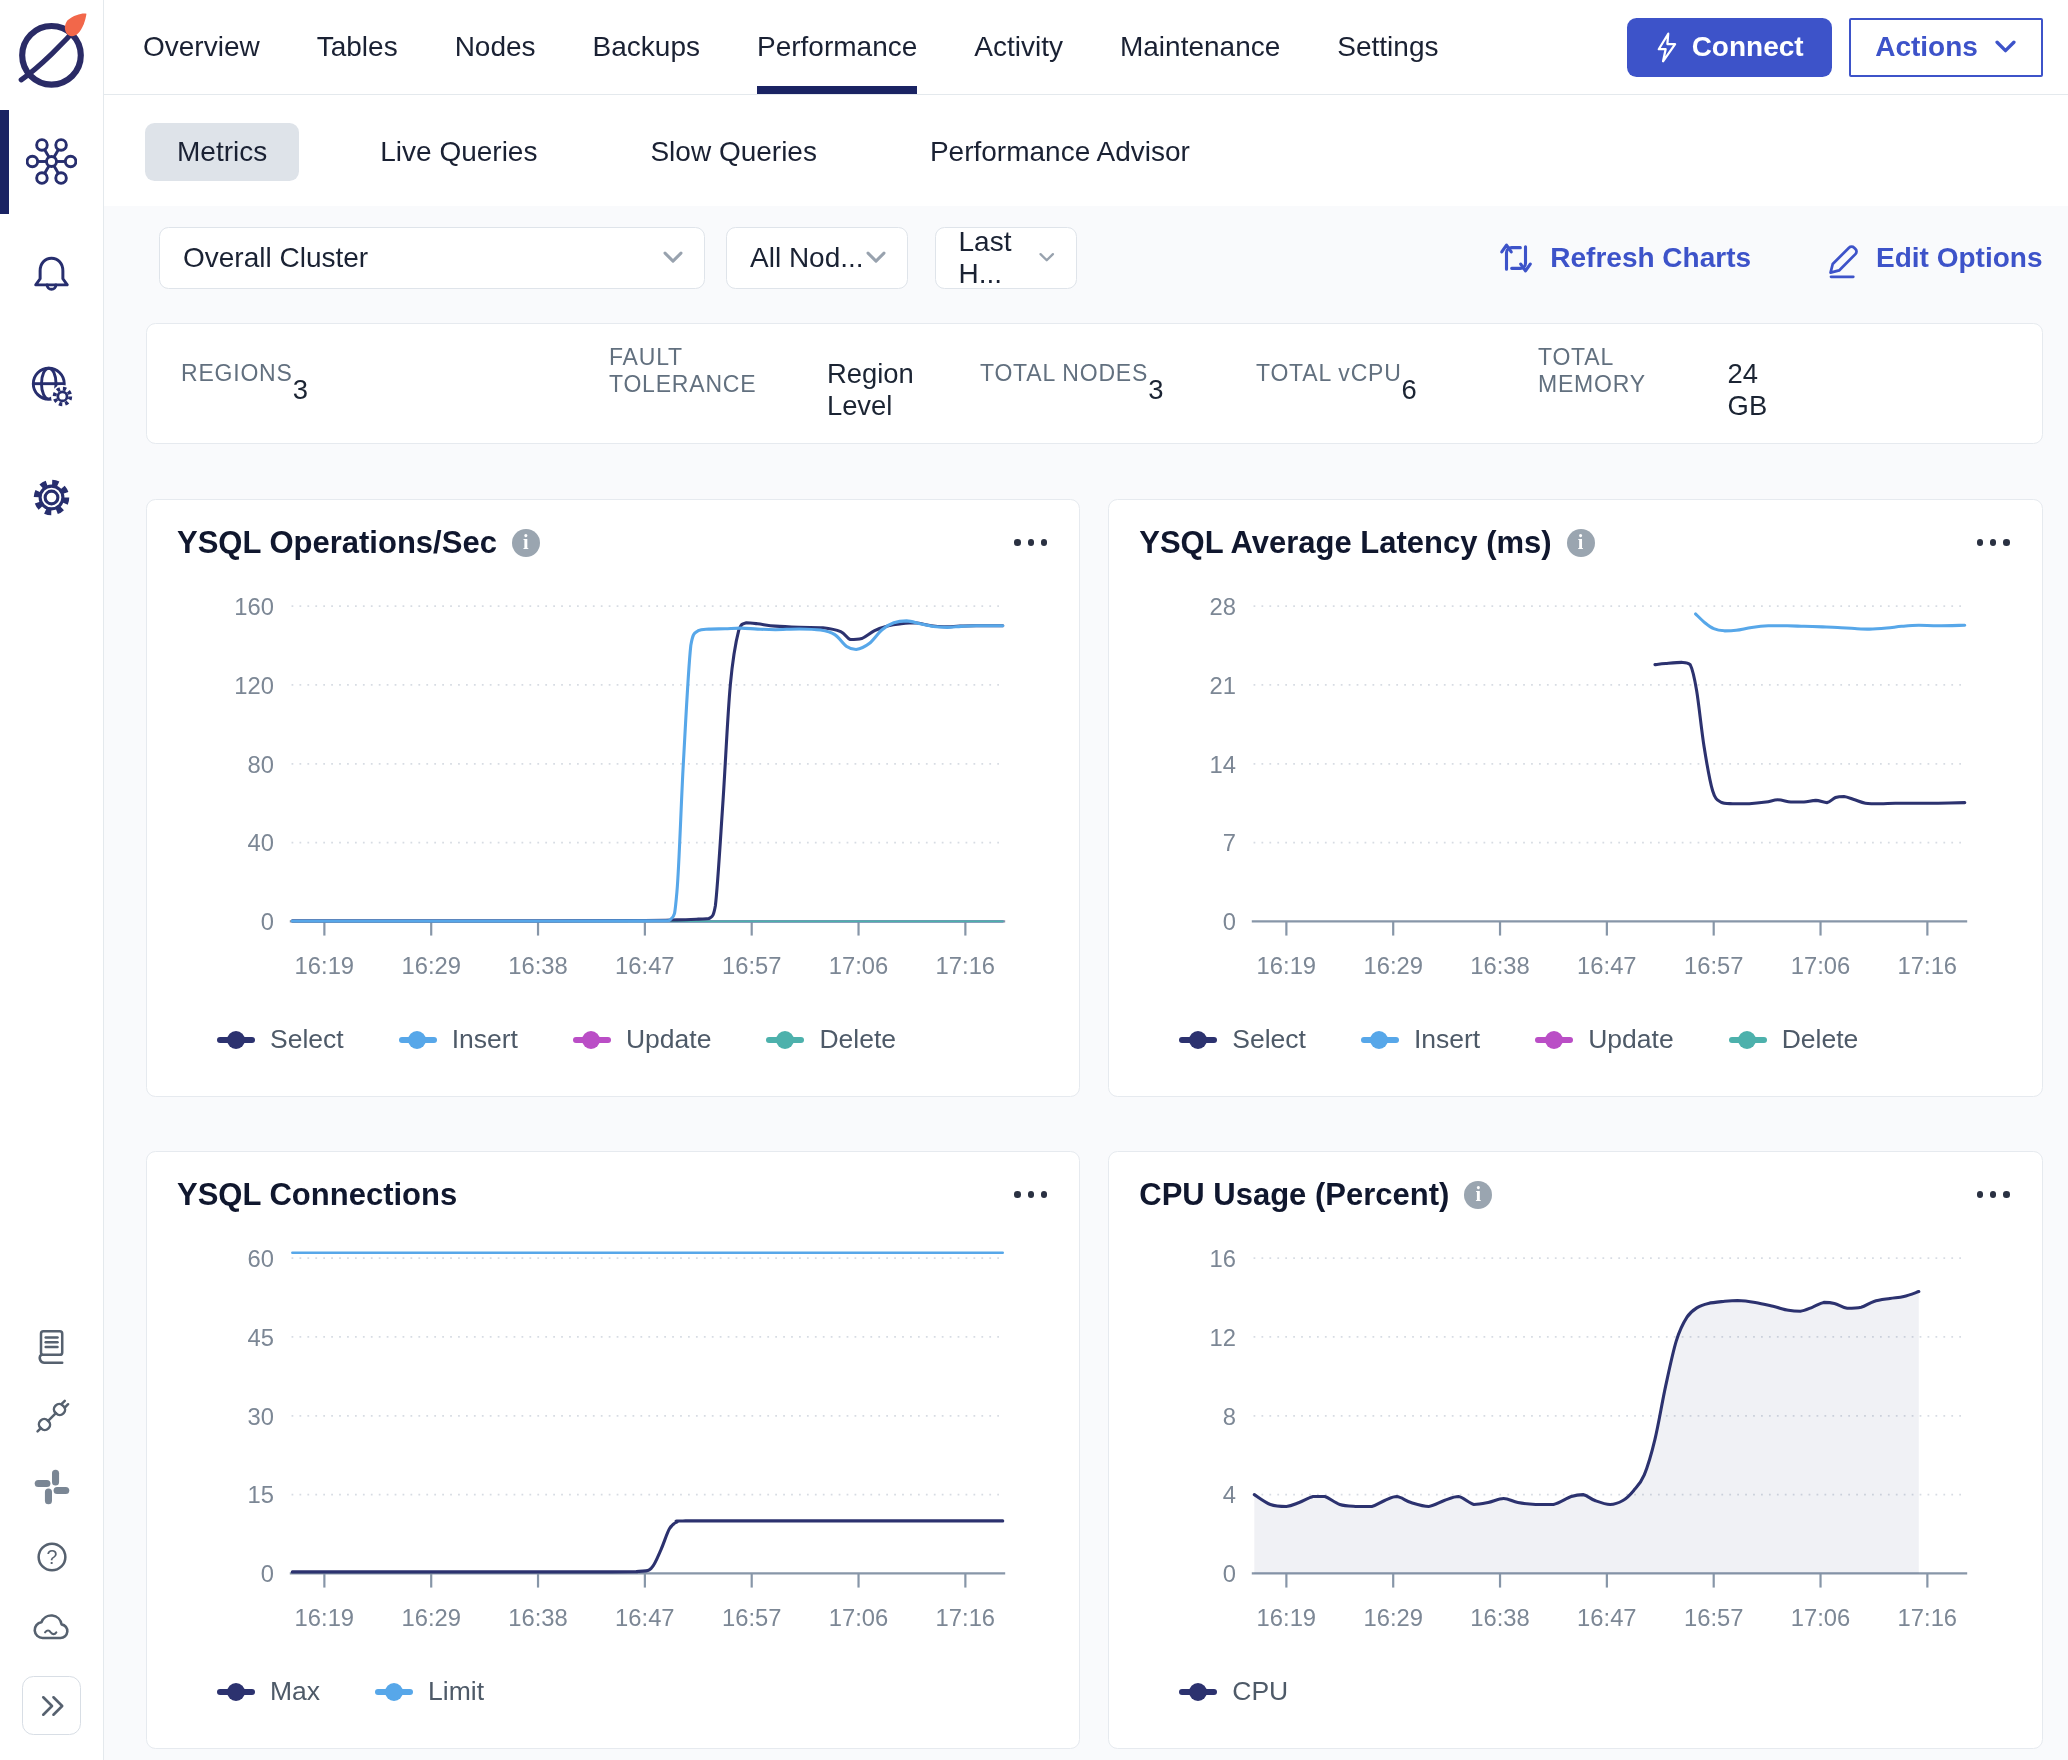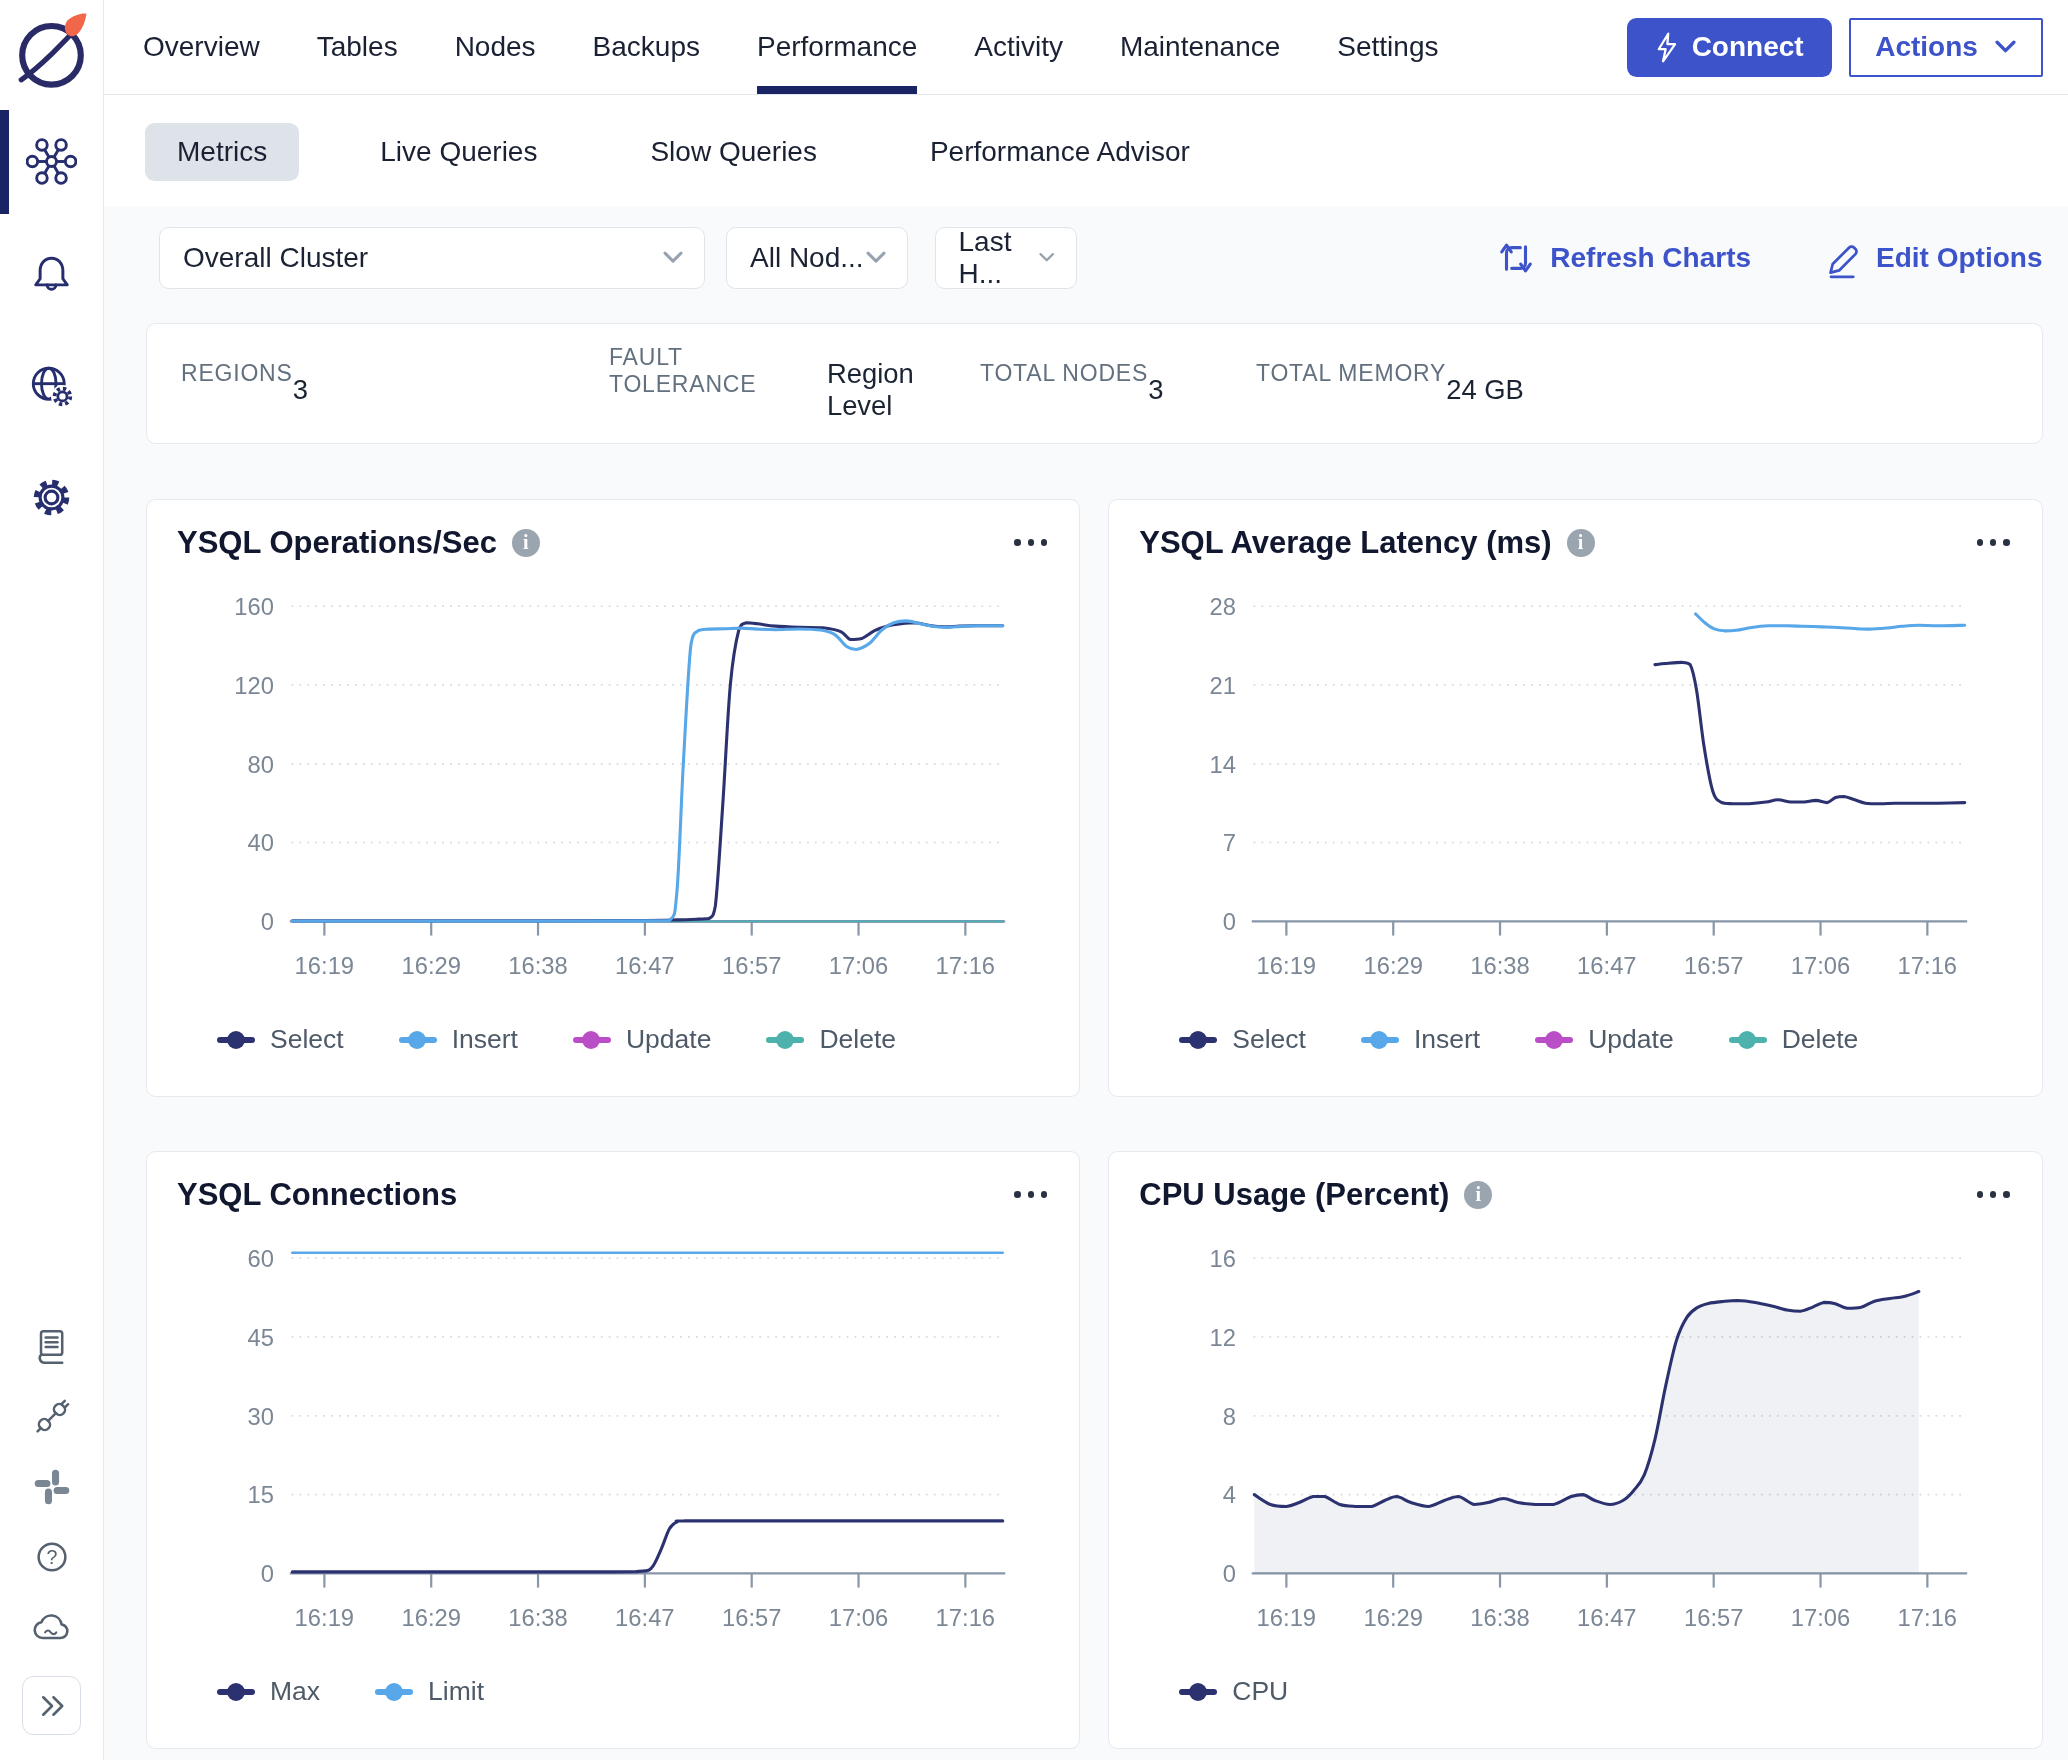--- a/index.html
+++ b/index.html
@@ -275,20 +275,24 @@
           <span class="lb">REGIONS</span>
           <span class="vl">3</span>
         </div>
         <div class="stat">
           <span class="lb">FAULT TOLERANCE</span>
           <span class="vl">Region Level</span>
         </div>
         <div class="stat">
           <span class="lb">TOTAL NODES</span>
           <span class="vl">3</span>
+        </div>
+        <div class="stat">
+          <span class="lb">TOTAL vCPU</span>
+          <span class="vl">6</span>
         </div>
         <div class="stat">
           <span class="lb">TOTAL MEMORY</span>
           <span class="vl">24 GB</span>
         </div>
       </div>
 
       <div class="charts-grid">
 
         <section class="chart-card">

